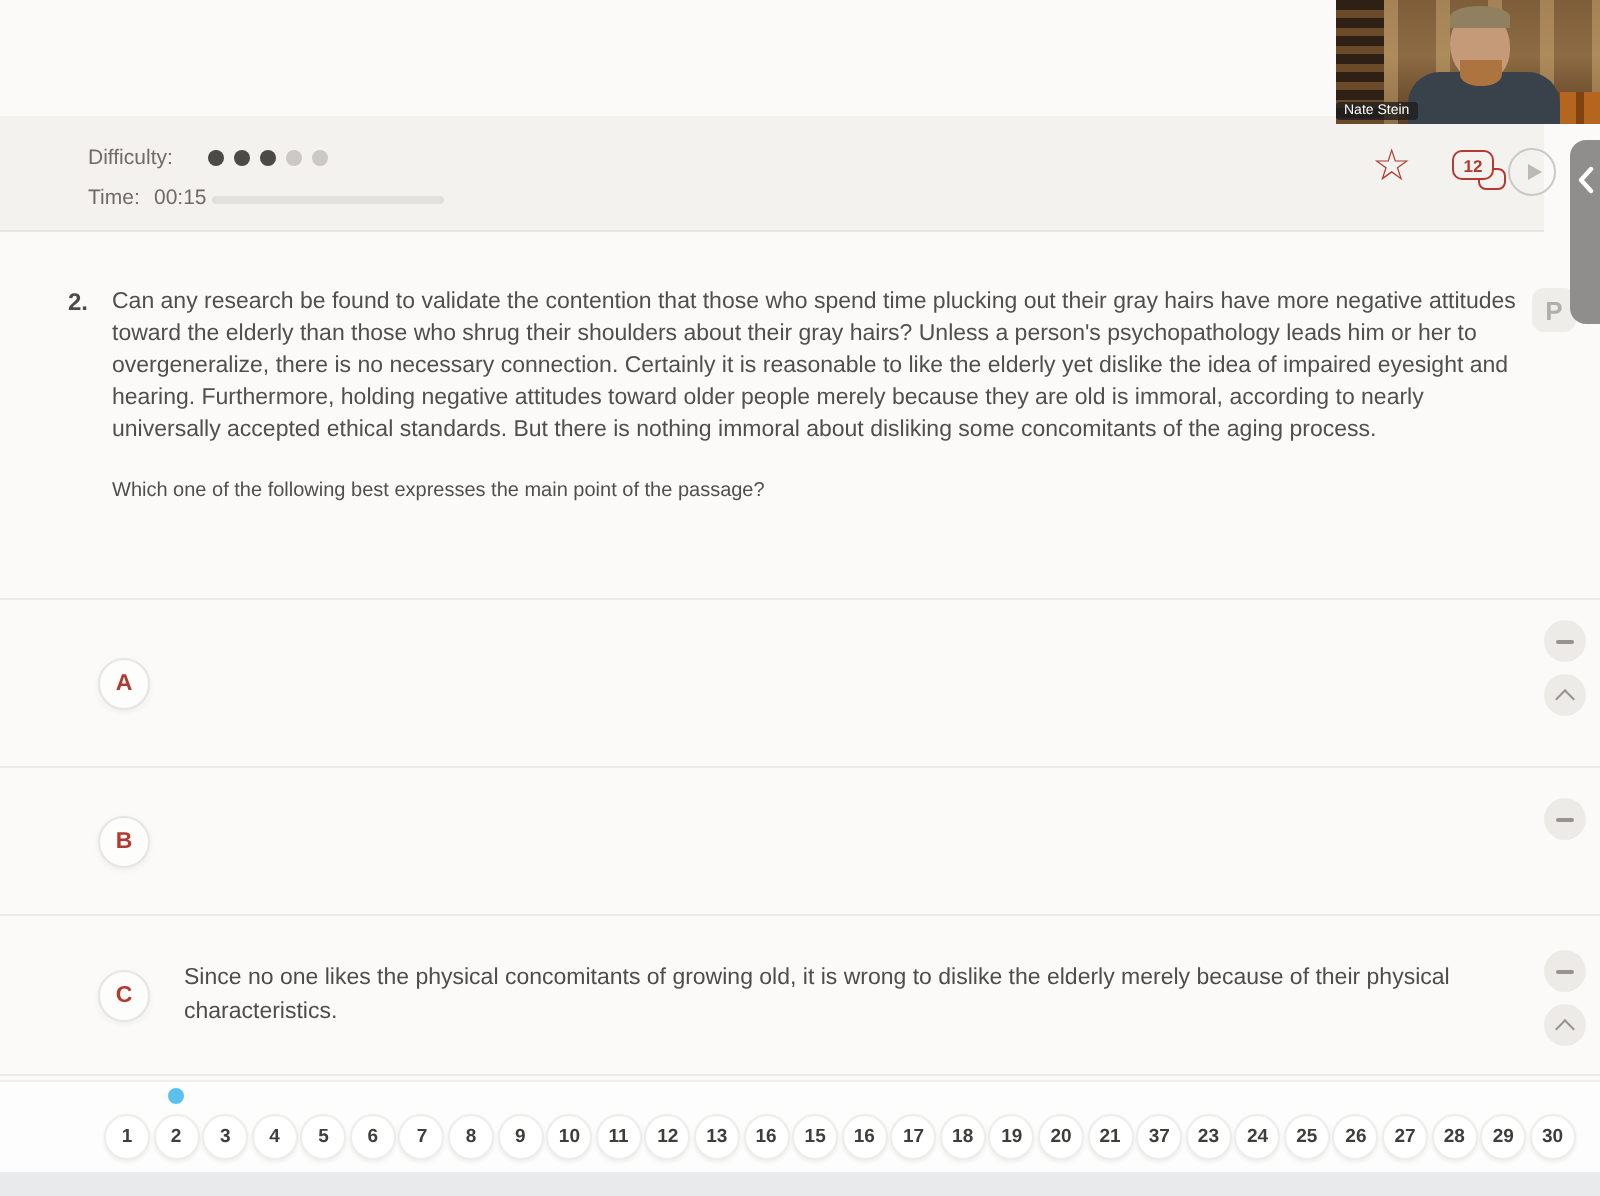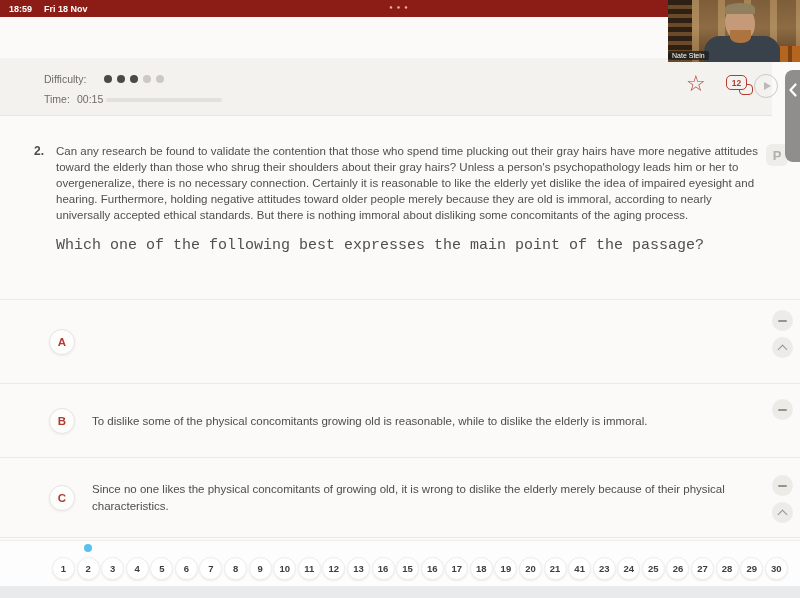--- a/index.html
+++ b/index.html
@@ -70,21 +70,21 @@
   .pull-tab{position:absolute;right:0;top:70px;width:15px;height:92px;background:#908e8c;
     border-radius:8px 0 0 8px;z-index:45;cursor:pointer;}
   .pull-tab svg{display:block;margin:13px auto 0;}
   .p-tool{position:absolute;left:766px;top:144px;width:22px;height:22px;border-radius:6px;background:#efedea;
     color:#b1afac;font-weight:bold;font-size:13px;display:flex;align-items:center;justify-content:center;cursor:pointer;}
 
   
   .q-number{position:absolute;left:34px;top:144px;font-size:12px;font-weight:bold;color:#4c4b49;}
   .q-block{position:absolute;left:56px;top:144px;width:702px;color:#504f4d;}
   .q-passage{font-size:11.5px;line-height:15.9px;}
-  .q-prompt{font-size:15px;line-height:15.9px;margin-top:14px;font-family:Liberation Mono, monospace;}
+  .q-prompt{font-size:10px;line-height:15.9px;margin-top:14px;}
 
   .divider{position:absolute;left:0;width:800px;height:1px;background:#ebe9e6;}
 
   
   .answer-row{position:absolute;left:0;width:800px;}
   .row-a{top:300px;height:83px;}
   .row-b{top:384px;height:74px;}
   .row-c{top:458px;height:79px;}
   .answer-main{position:absolute;left:49px;top:0;bottom:0;display:flex;align-items:center;gap:17px;}
   .answer-letter{flex:0 0 26px;width:26px;height:26px;border-radius:50%;background:#fdfdfc;border:1px solid #e7e5e2;
@@ -109,25 +109,20 @@
     font-size:9.5px;font-weight:bold;color:#3f3e3c;}
   .current-dot{position:absolute;left:7.5px;top:-13px;width:8px;height:8px;border-radius:50%;background:var(--current-dot-blue);}
 
   .footer{position:absolute;left:0;top:586px;width:800px;height:12px;background:#e9eaec;}
 </style>
 </head>
 <body>
 
 <div class="app">
 
-  <div class="status-bar">
-    <span>18:59</span>
-    <span>Fri 18 Nov</span>
-    <span class="mt-dots">•••</span>
-  </div>
 
 
   <div class="video">
     <span class="v-hall"></span>
     <span class="v-cols"></span>
     <span class="v-shelf"></span>
     <span class="v-chairs"></span>
     <span class="p-body"></span>
     <span class="p-head"></span>
     <span class="p-hair"></span>
@@ -185,21 +180,20 @@
       <span class="round-btn btn-minus">
         <span class="minus-glyph"></span>
       </span>
       <span class="round-btn btn-select">
         <span class="chev-glyph"></span>
       </span>
     </div>
       <div class="answer-row row-b">
       <div class="answer-main">
         <span class="answer-letter">B</span>
-        <span class="answer-text">To dislike some of the physical concomitants growing old is reasonable, while to dislike the elderly is immoral.</span>
       </div>
       <span class="round-btn btn-minus">
         <span class="minus-glyph"></span>
       </span>
 
     </div>
       <div class="answer-row row-c">
       <div class="answer-main">
         <span class="answer-letter">C</span>
         <span class="answer-text">Since no one likes the physical concomitants of growing old, it is wrong to dislike the elderly merely because of their physical characteristics.</span>
@@ -273,21 +267,21 @@
         <span class="nav-item">
           <span class="nav-circle">19</span>
         </span>
         <span class="nav-item">
           <span class="nav-circle">20</span>
         </span>
         <span class="nav-item">
           <span class="nav-circle">21</span>
         </span>
         <span class="nav-item">
-          <span class="nav-circle">41</span>
+          <span class="nav-circle">37</span>
         </span>
         <span class="nav-item">
           <span class="nav-circle">23</span>
         </span>
         <span class="nav-item">
           <span class="nav-circle">24</span>
         </span>
         <span class="nav-item">
           <span class="nav-circle">25</span>
         </span>

